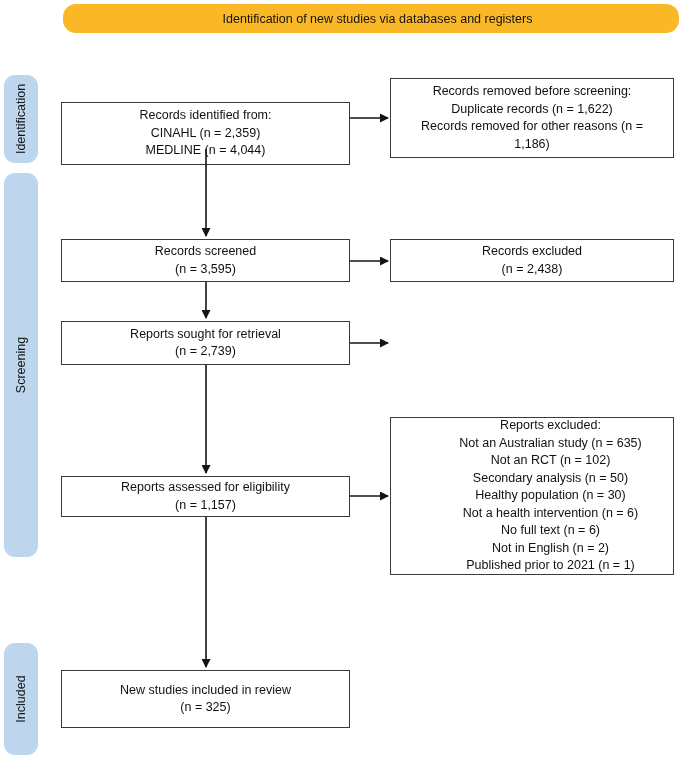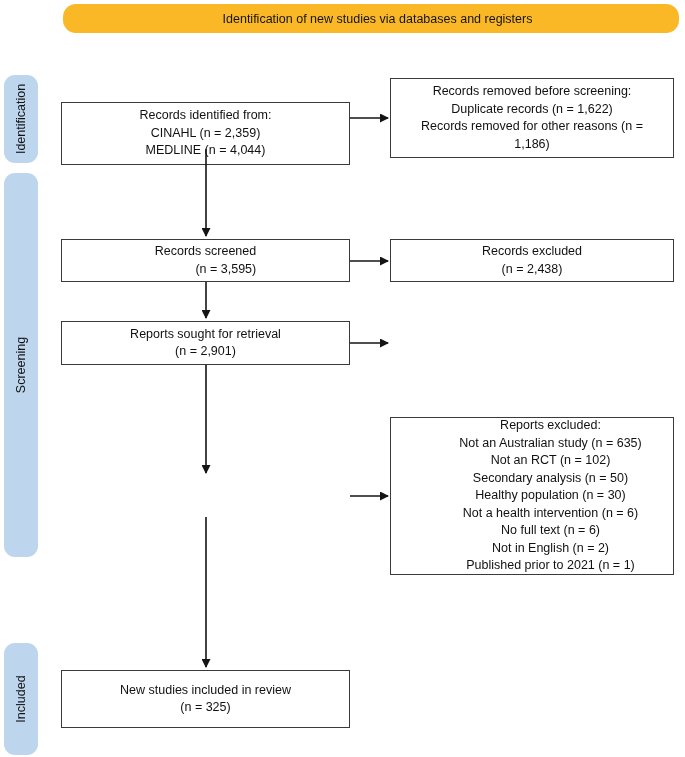--- a/index.html
+++ b/index.html
@@ -57,21 +57,21 @@
     text-align: center;
     white-space: pre-line;
     font-size: 12.5px;
     line-height: 17.5px;
     padding: 2px 8px;
   }
   .col-left  { left: 61px;  width: 289px; }
   .col-right { left: 390px; width: 284px; }
   .box-records-identified   { top: 86px;  height: 63px; margin-top: 16px; }
   .box-records-removed      { top: 78px;  height: 80px; }
-  .box-records-screened     { top: 239px; height: 43px; text-align: right; }
+  .box-records-screened     { top: 239px; height: 43px; }
   .box-records-excluded     { top: 239px; height: 43px; }
   .box-reports-sought       { top: 321px; height: 44px; }
   .box-reports-not-retrieved{ top: 321px; height: 44px; }
   .box-reports-assessed     { top: 476px; height: 41px; }
   .box-reports-excluded     { top: 417px; height: 158px; padding-left: 45px; }
   .box-new-studies          { top: 670px; height: 58px; }
   .arrows {
     position: absolute;
     left: 0; top: 0;
     width: 685px; height: 757px;
@@ -105,23 +105,25 @@
 Records removed for other reasons (n =
 1,186)</div>
 
   <div class="box col-left box-records-screened">Records screened
 (n = 3,595)</div>
 
   <div class="box col-right box-records-excluded">Records excluded
 (n = 2,438)</div>
 
   <div class="box col-left box-reports-sought">Reports sought for retrieval
-(n = 2,901)</div>
+(n = 2,739)</div>
 
 
+  <div class="box col-left box-reports-assessed">Reports assessed for eligibility
+(n = 1,157)</div>
 
   <div class="box col-right box-reports-excluded">Reports excluded:
 Not an Australian study (n = 635)
 Not an RCT (n = 102)
 Secondary analysis (n = 50)
 Healthy population (n = 30)
 Not a health intervention (n = 6)
 No full text (n = 6)
 Not in English (n = 2)
 Published prior to 2021 (n = 1)</div>

